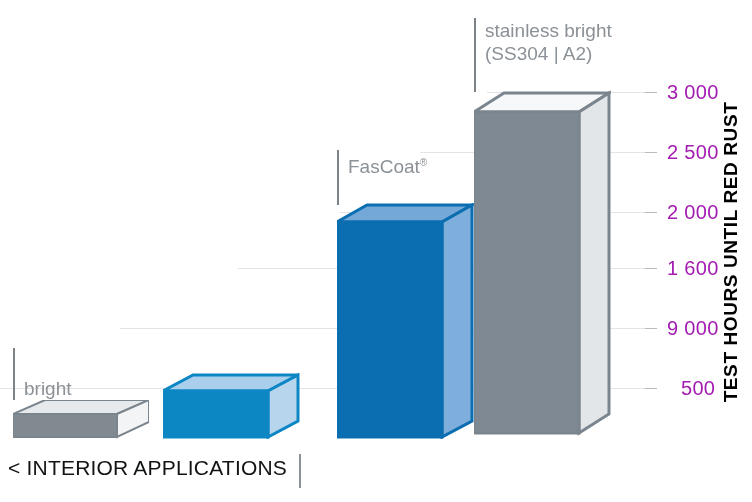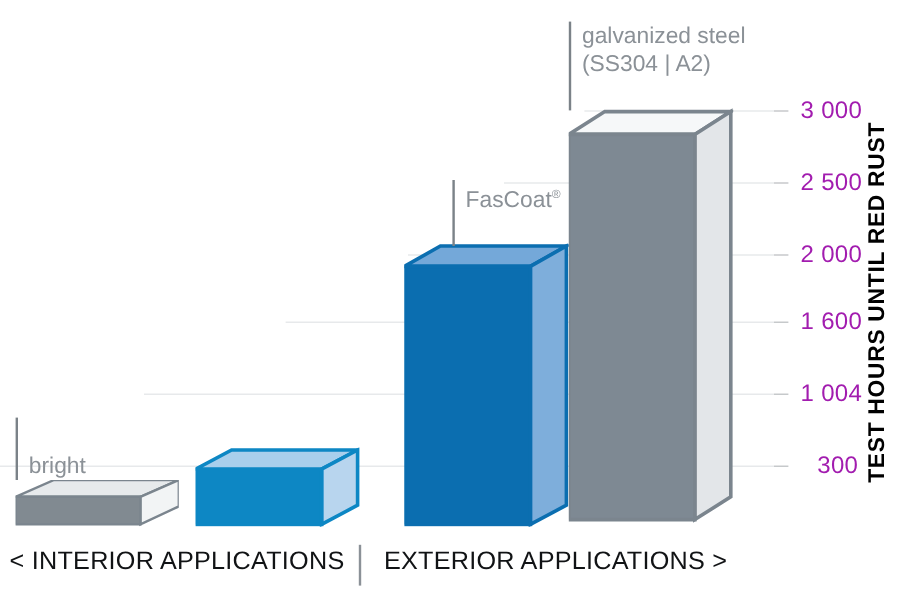--- a/index.html
+++ b/index.html
@@ -118,22 +118,22 @@
   <div class="tickmark" style="left:645px; top:152px;"></div>
   <div class="tickmark" style="left:645px; top:212px;"></div>
   <div class="tickmark" style="left:645px; top:268px;"></div>
   <div class="tickmark" style="left:645px; top:328px;"></div>
   <div class="tickmark" style="left:645px; top:388px;"></div>
 
   <div class="ticklabel" style="left:667px; top:81px;">3 000</div>
   <div class="ticklabel" style="left:667px; top:141px;">2 500</div>
   <div class="ticklabel" style="left:667px; top:201px;">2 000</div>
   <div class="ticklabel" style="left:667px; top:257px;">1 600</div>
-  <div class="ticklabel" style="left:667px; top:317px;">1 004</div>
-  <div class="ticklabel" style="left:681px; top:377px;">300</div>
+  <div class="ticklabel" style="left:667px; top:317px;">9 000</div>
+  <div class="ticklabel" style="left:681px; top:377px;">500</div>
 
   <div class="axis-title">
     <span>TEST HOURS UNTIL RED RUST</span>
   </div>
 
   <div class="bar" style="left:13px; top:400px; width:136px; height:40px;">
     <svg width="136" height="40" viewBox="0 0 136 40">
       <polygon points="0,14 32,0 136,0 104,14" fill="#e7eaec" stroke="#7b858e" stroke-width="2"></polygon>
       <polygon points="104,14 136,0 136,22 104,37" fill="#f2f4f5" stroke="#7b858e" stroke-width="2"></polygon>
       <polygon points="0,14 104,14 104,37 0,37" fill="#818a91" stroke="#7b858e" stroke-width="2"></polygon>
@@ -163,30 +163,29 @@
       <polygon points="0,22 105,22 105,343 0,343" fill="#7e8993" stroke="#7b858e" stroke-width="3"></polygon>
     </svg>
   </div>
 
   <div class="callout" style="left:13px; top:348px;align-items:flex-end;">
     <div class="rule" style="height:52px;"></div>
     <div class="txt">bright</div>
   </div>
 
 
-  <div class="callout" style="left:337px; top:150px;margin-left:40px;">
+  <div class="callout" style="left:337px; top:150px;">
     <div class="rule" style="height:55px;"></div>
     <div class="txt"><span>FasCoat</span><sup>®</sup></div>
   </div>
 
   <div class="callout" style="left:474px; top:18px;">
     <div class="rule" style="height:74px;"></div>
-    <div class="txt">galvanized steel
+    <div class="txt">stainless bright
 (SS304 | A2)</div>
   </div>
 
   <div class="footer">
     <div class="footer-label" style="left:8px;">&lt; INTERIOR APPLICATIONS</div>
     <div class="footer-divider" style="left:299px;"></div>
-    <div class="footer-label" style="left:320px;">EXTERIOR APPLICATIONS &gt;</div>
   </div>
 
 </div>
 
 </body></html>

